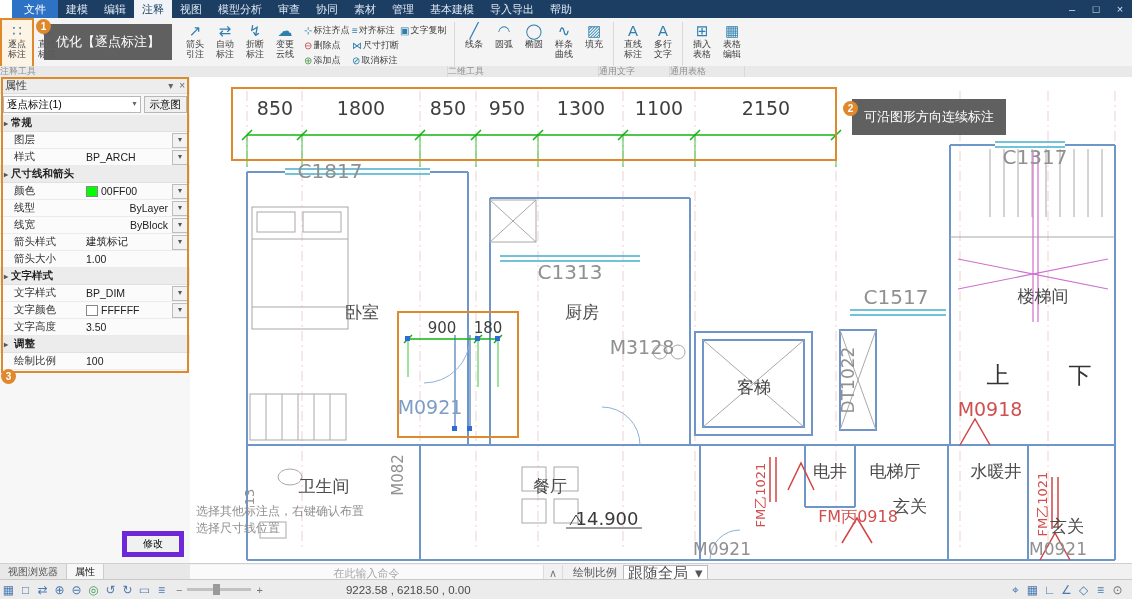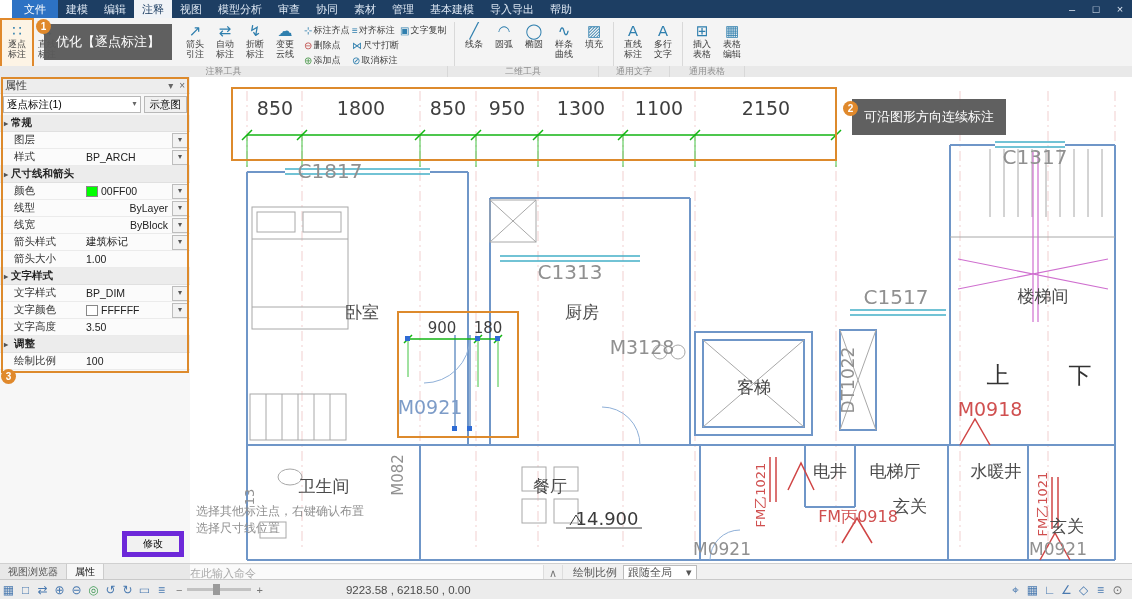--- a/index.html
+++ b/index.html
@@ -17,21 +17,21 @@
   .bigbtn .ic{font-size:15px;line-height:17px;height:17px;color:#2f7fae}
   .bigbtn .lb{font-size:9px;line-height:10px;color:#3c3c3c;text-align:center;width:22px}
   .hl{outline:2px solid #e0892c;background:#fdf4e5}
   .spacer{width:118px}
   .smallgrid{display:grid;grid-template-columns:48px 48px 50px;grid-auto-rows:15px;align-content:start;padding-top:3px;margin-left:4px}
   .sbtn{display:flex;align-items:center;font-size:9px;color:#3c3c3c;white-space:nowrap}
   .sbtn .ic{font-size:10px;margin-right:1px;color:#2f7fae}
   .sbtn .red{color:#c0504d}.sbtn .grn{color:#4f9a4f}
   .sep{width:1px;background:#d9d9d9;margin:2px 4px}
   .ribbon-footer{position:absolute;top:66px;left:0;right:0;height:11px;background:#e9e9e9;display:flex;font-size:9px;color:#8f8f8f;border-bottom:1px solid #cfcfcf}
-  .gf{text-align:center;line-height:11px;border-right:1px solid #d8d8d8}
+  .gf{text-align:left;line-height:11px;border-right:1px solid #d8d8d8}
   
   .panel{position:absolute;top:77px;left:0;width:190px;height:486px;background:#f7f7f7;border-right:1px solid #c4c4c4}
   .phead{height:16px;background:#ededed;display:flex;align-items:center;font-size:11px;color:#333;padding:0 5px;border-bottom:1px solid #ddd}
   .phicons{margin-left:auto;display:flex;gap:6px;color:#666;font-size:10px}
   .pselrow{display:flex;align-items:center;height:21px;padding:0 3px;gap:3px}
   .psel{flex:1;background:#fff;border:1px solid #b8b8b8;height:15px;line-height:14px;font-size:10.5px;padding:0 3px;display:flex}
   .psel .a{margin-left:auto;color:#666;font-size:8px}
   .pbtn{border:1px solid #b8b8b8;background:#f0f0f0;height:15px;line-height:14px;font-size:10.5px;padding:0 5px}
   .psec{height:16px;background:#ececec;border-bottom:1px solid #e0e0e0;display:flex;align-items:center;font-size:10.5px;font-weight:bold;color:#222;padding-left:4px;gap:3px}
   .psec .arr{font-size:8px;color:#555}
@@ -54,24 +54,24 @@
   .tip2{left:852px;top:99px;white-space:nowrap}
   .badge2{left:843px;top:101px}
   .tip3{left:2px;top:296px;width:158px}
   .badge3{left:1px;top:292px}
   
   .canvas{position:absolute;top:77px;left:190px;width:942px;height:486px;background:#fff;overflow:hidden}
   .prompts{position:absolute;left:6px;top:426px;font-size:12px;color:#8f8f8f;line-height:17px;z-index:3}
   .prompts span{display:block}
   
   .cmdbar{position:absolute;top:563px;left:190px;right:0;height:17px;background:#f1f1f1;border-top:1px solid #cfcfcf;display:flex;align-items:center;font-size:11px;color:#555}
-  .cmdinput{width:353px;height:16px;background:#fafafa;border-right:1px solid #ddd;color:#a8a8a8;line-height:16px}
+  .cmdinput{width:353px;height:16px;background:#fafafa;border-right:1px solid #ddd;text-align:center;color:#a8a8a8;line-height:16px}
   .cmdcollapse{width:18px;text-align:center;color:#777;border-right:1px solid #ddd;line-height:16px}
   .cmdscale{margin-left:10px;color:#555}
-  .cmddd{margin-left:6px;border:1px solid #bbb;background:#fff;padding:0 4px;display:flex;gap:14px;line-height:13px;font-size:11px}
+  .cmddd{margin-left:6px;border:1px solid #bbb;background:#fff;padding:0 4px;display:flex;gap:7px;line-height:13px;font-size:15px}
   
   .statusbar{position:absolute;bottom:0;left:0;right:0;height:19px;background:#ececec;border-top:1px solid #c9c9c9;display:flex;align-items:center;font-size:12px}
   .si{width:17px;text-align:center;color:#4a7ab0;font-size:12px;line-height:18px}
   .si.g{color:#3f9b55}
   .slider{display:flex;align-items:center;margin-left:6px;color:#777;font-size:11px}
   .strack{width:64px;height:3px;background:#c2c2c2;margin:0 5px;position:relative}
   .shandle{position:absolute;left:26px;top:-4px;width:7px;height:11px;background:#9a9a9a}
   .coords{margin-left:83px;color:#4a4a4a;font-size:11.5px}
   .rgroup{margin-left:auto;display:flex;padding-right:6px}
   .rgroup .si:last-child{color:#777}

